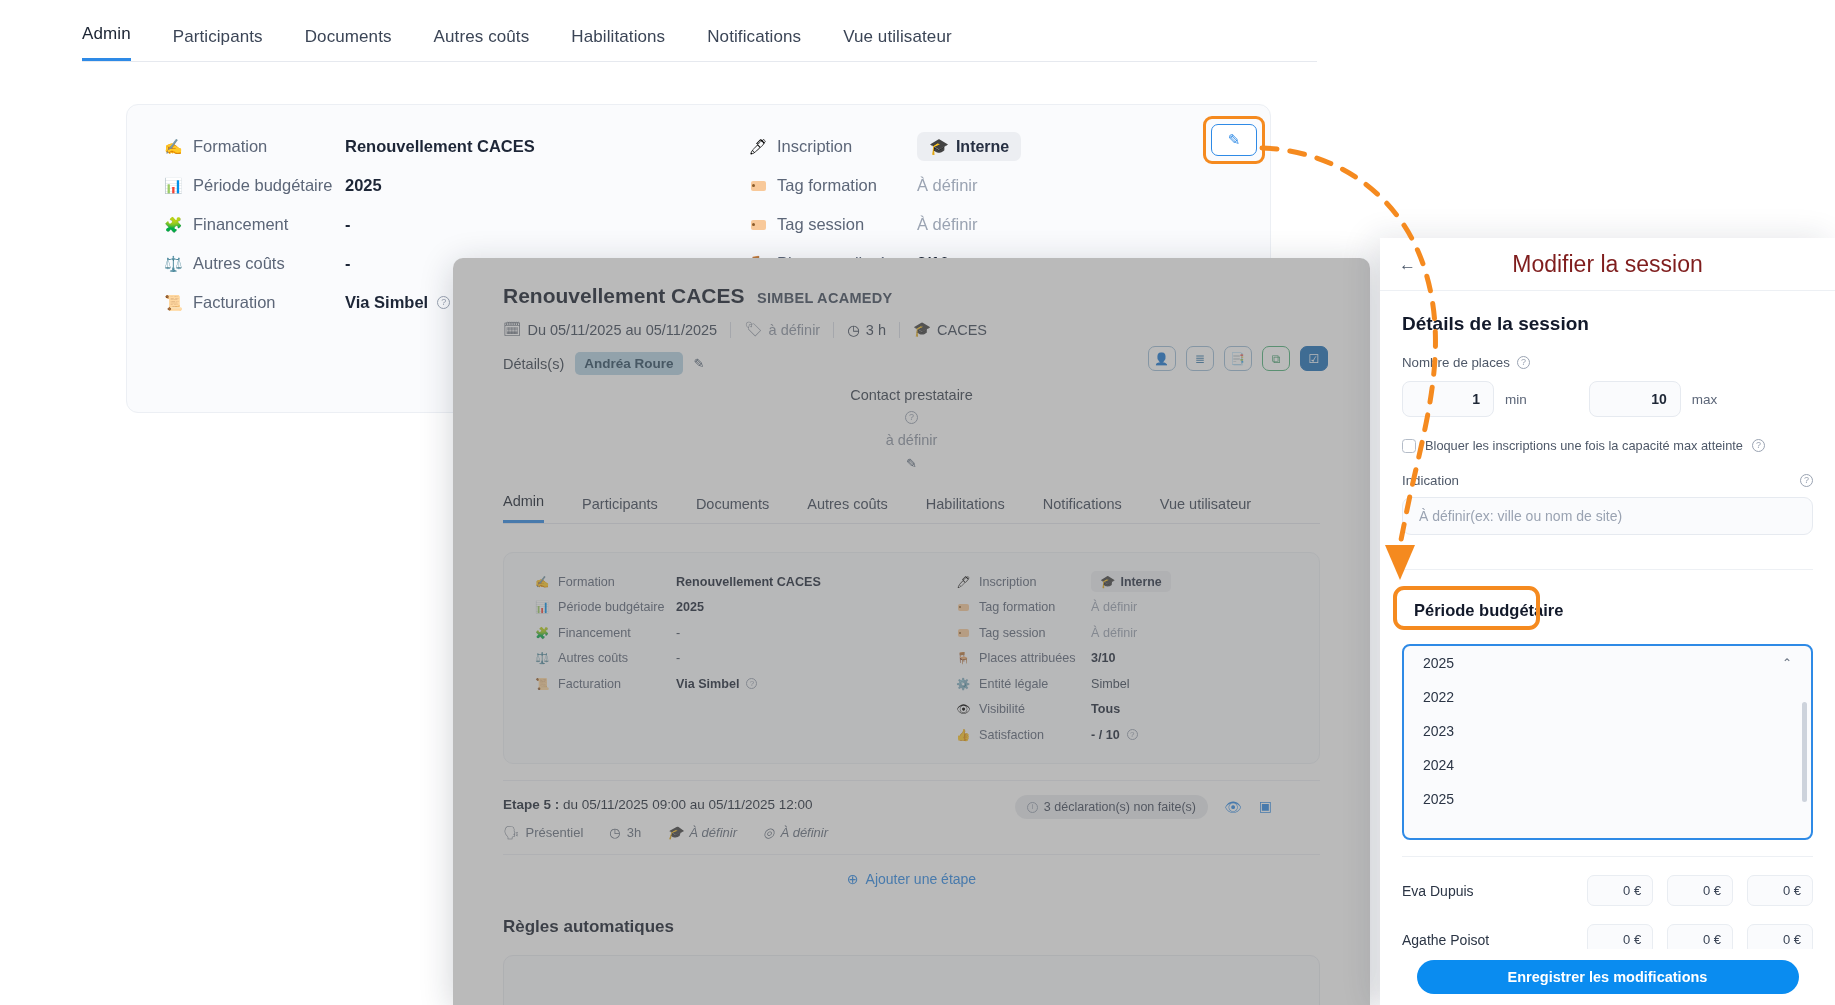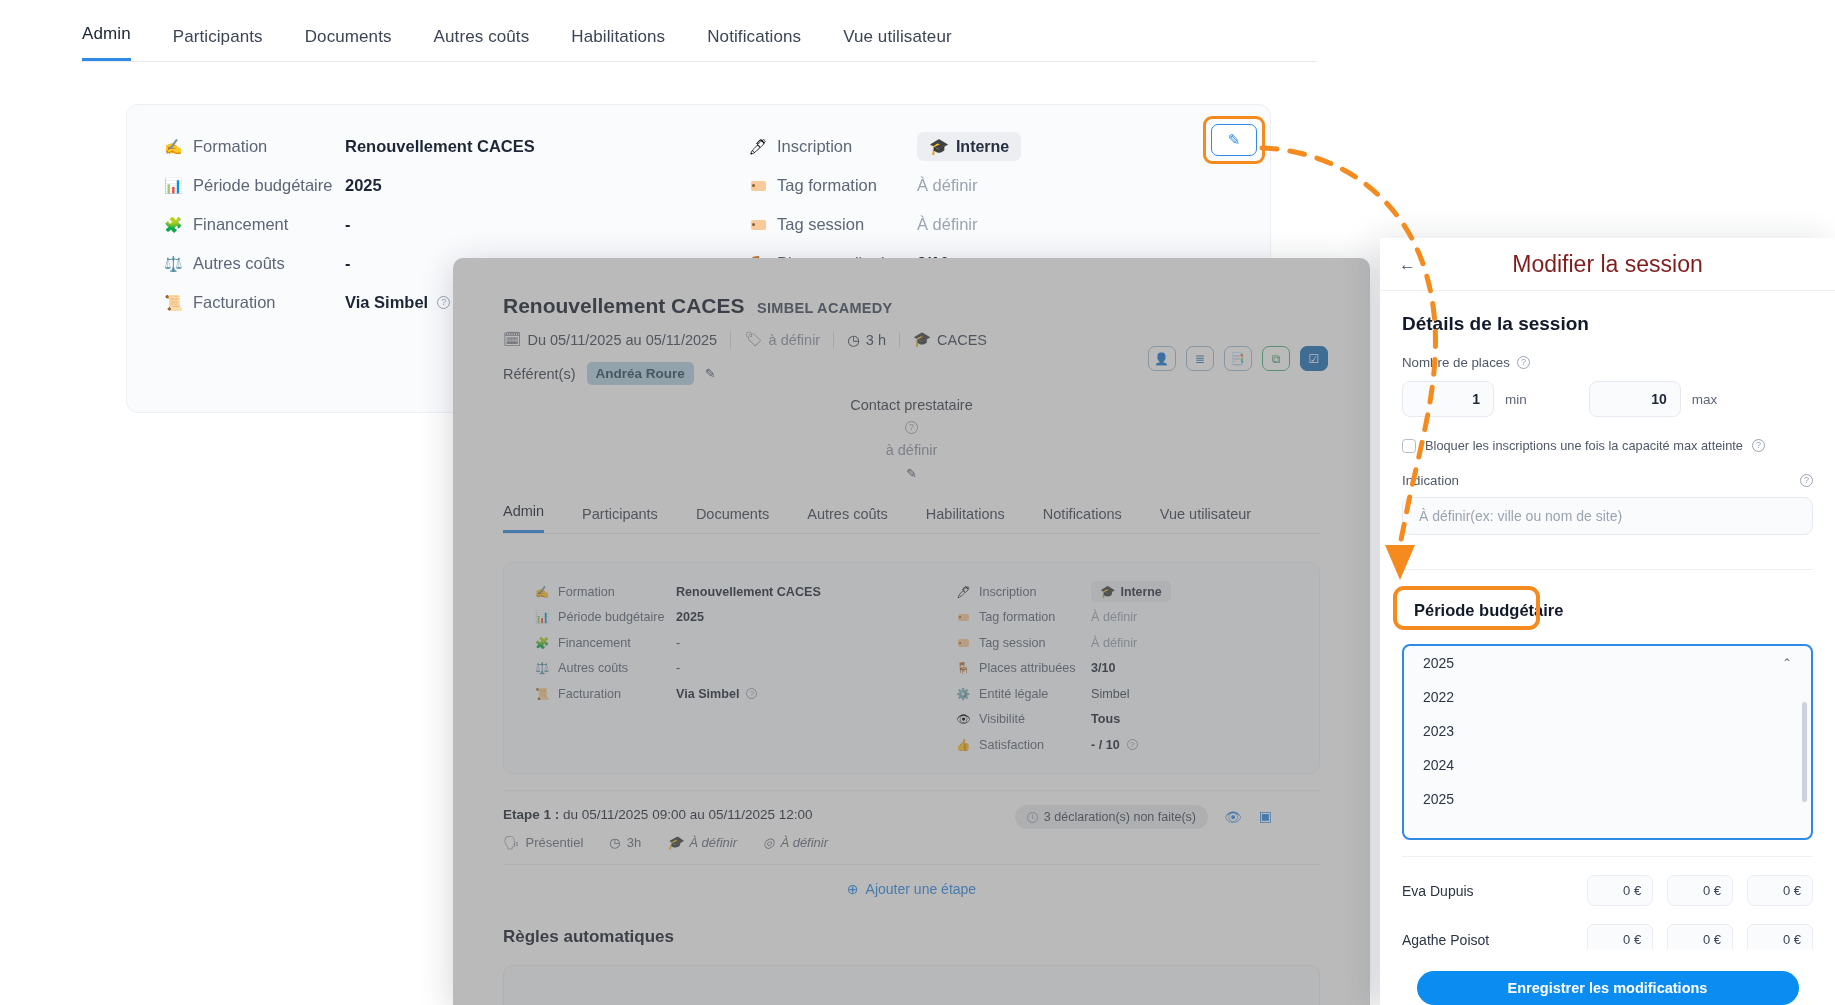--- a/index.html
+++ b/index.html
@@ -92,21 +92,21 @@
     background: #ffffff;
     border-radius: 10px 10px 0 0;
     box-shadow: 0 6px 34px rgba(20,30,50,.20);
     overflow: hidden;
   }
   #overlay-panel::after {
     content: ""; position: absolute; inset: 0;
     background: rgba(105,105,105,.46);
     pointer-events: none;
   }
-  .op-head { padding: 36px 50px 0 50px; }
+  .op-head { padding: 26px 50px 0 50px; }
   .op-title { font-size: 21px; font-weight: 700; color: #161d2b; display: inline; }
   .op-sub { font-size: 14.5px; font-weight: 600; color: #3f4a5c; margin-left: 8px; letter-spacing:.3px;}
   .op-meta {
     display: flex; align-items: center; gap: 0;
     margin-top: 13px; font-size: 14.5px; color: #3e4858;
   }
   .op-meta .mi { display:flex; align-items:center; gap:6px; padding: 0 13px; }
   .op-meta .mi:first-child { padding-left: 0; }
   .op-meta .sep { width:1px; height:16px; background:#d9dde5; }
   .op-meta .dim { color: #8d95a3; }
@@ -268,21 +268,21 @@
     width:68px; height:31px; margin-left:14px;
     background:#fafbfd; border:1px solid #e9edf2; border-radius:7px;
     display:flex; align-items:center; justify-content:flex-end;
     padding-right:11px; font-size:13px; color:#3b4556;
   }
   .cost-cell:first-of-type { margin-left:0; }
 
   .dw-footer {
     position:absolute; left:0; bottom:0; width:100%;
     height: 56px; background:#fff;
-    display:flex; align-items:flex-end; justify-content:center;
+    display:flex; align-items:center; justify-content:center;
   }
   .save-btn {
     width: 382px; height: 34px; border-radius: 18px;
     background:#0a8cf0; color:#fff;
     font-size:14.5px; font-weight:700;
     display:flex; align-items:center; justify-content:center;
     cursor:pointer;
   }
 
   
@@ -392,21 +392,21 @@
         <span>3 h</span>
       </span>
       <span class="sep"></span>
       <span class="mi">
         <span>🎓</span>
         <span>CACES</span>
       </span>
     </div>
 
     <div class="op-ref">
-      <span>Référent(s)</span>
+      <span>Détails(s)</span>
       <span class="op-chip">Andréa Roure</span>
       <span class="mini-pencil">✎</span>
     </div>
 
     <div class="op-contact">
       <span>Contact prestataire</span>
       <span class="qmark">?</span>
       <span class="dim">à définir</span>
       <span class="mini-pencil">✎</span>
     </div>
@@ -503,21 +503,21 @@
         <span class="op-lab w2">Satisfaction</span>
         <span class="op-val">- / 10</span>
         <span class="qmark" style="margin-left:7px;width:11px;height:11px;font-size:8px">?</span>
       </div>
     </div>
   </div>
 
 
   <div class="step-card">
     <div class="step-line1">
-      <b>Etape 1 :</b>
+      <b>Etape 5 :</b>
       <span>du 05/11/2025 09:00 au 05/11/2025 12:00</span>
     </div>
     <div class="step-line2">
       <span class="it">
         <span>🗣</span>
         <span>Présentiel</span>
       </span>
       <span class="it">
         <span>◷</span>
         <span>3h</span>

